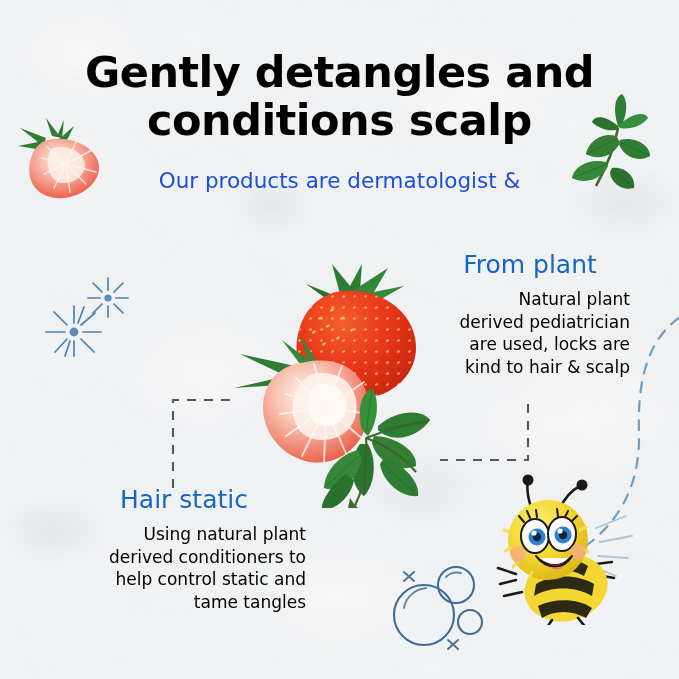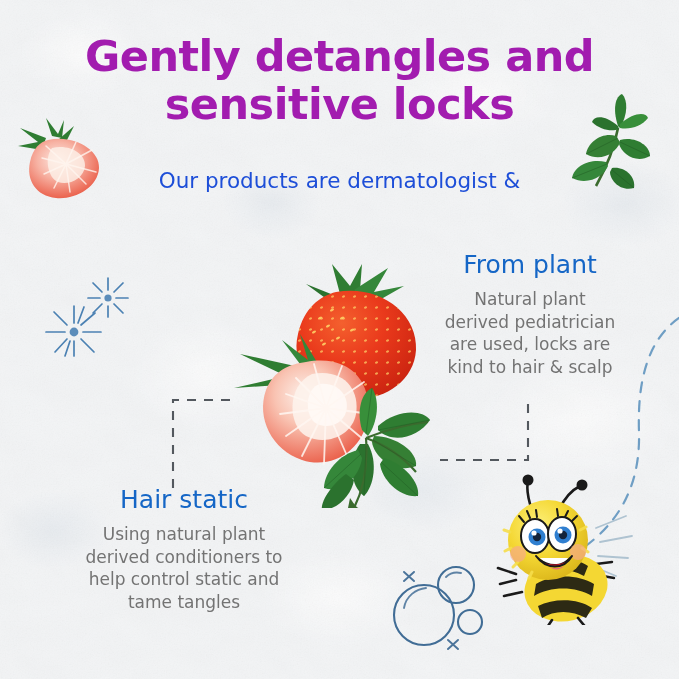--- a/index.html
+++ b/index.html
@@ -27,28 +27,28 @@
       radial-gradient(ellipse 90px 60px at 92% 30%, rgba(214,222,230,.5),  rgba(214,222,230,0) 70%),
       radial-gradient(ellipse 70px 50px at 40% 30%, rgba(210,219,228,.45), rgba(210,219,228,0) 70%),
       radial-gradient(ellipse 95px 62px at 62% 72%, rgba(212,221,230,.45), rgba(212,221,230,0) 70%);
   }
   #bg .grain {
     position:absolute; inset:0; opacity:.5;
   }
 
   
   .headline {
-    position:absolute; left:0; right:0; top:32px;
+    position:absolute; left:0; right:0; top:48px;
     text-align:center;
     font-family:"DejaVu Sans", sans-serif;
     font-weight:bold;
     font-size:43px;
     line-height:1.12;
     letter-spacing:-0.5px;
-    color:#a21caf;
+    color:#000000;
     z-index:6;
     padding:0 52px;
   }
   .subhead {
     position:absolute; left:0; right:0; top:166px;
     text-align:center;
     font-size:21.5px;
     line-height:1.42;
     color:#1d4ed8;
     z-index:6;
@@ -59,21 +59,22 @@
   .panel .title {
     font-weight:normal;
     font-size:25px;
     line-height:1.12;
     color:#1566c6;
     margin-bottom:9px;
   }
   .panel .body {
     font-size:17px;
     line-height:1.33;
-    color:#737373;
+    color:#000000;
+    text-align:right;
   }
 
   #panel-plant { left:430px; top:251px; width:200px; }
   #panel-taming { left:62px; top:486px; width:244px; }
 
   
   .deco { position:absolute; z-index:4; pointer-events:none; }
   .art  { position:absolute; z-index:5; pointer-events:none; }
 </style>
 </head>
@@ -385,21 +386,21 @@
   <g stroke="#2f5f8c" stroke-width="1.9" stroke-linecap="round" opacity="0.85">
     <path d="M24 20 L34 29"></path>
     <path d="M34 20 L24 29"></path>
     <path d="M68 88 L78 97"></path>
     <path d="M78 88 L68 97"></path>
   </g>
 </svg>
 
 <div class="headline">
   <div>Gently detangles and</div>
-  <div>sensitive locks</div>
+  <div>conditions scalp</div>
 </div>
 
 <div class="subhead">
   <div>Our products are dermatologist &amp;</div>
 </div>
 
 <div class="panel" id="panel-plant">
   <div class="title">
     <div>From plant</div>
   </div>

